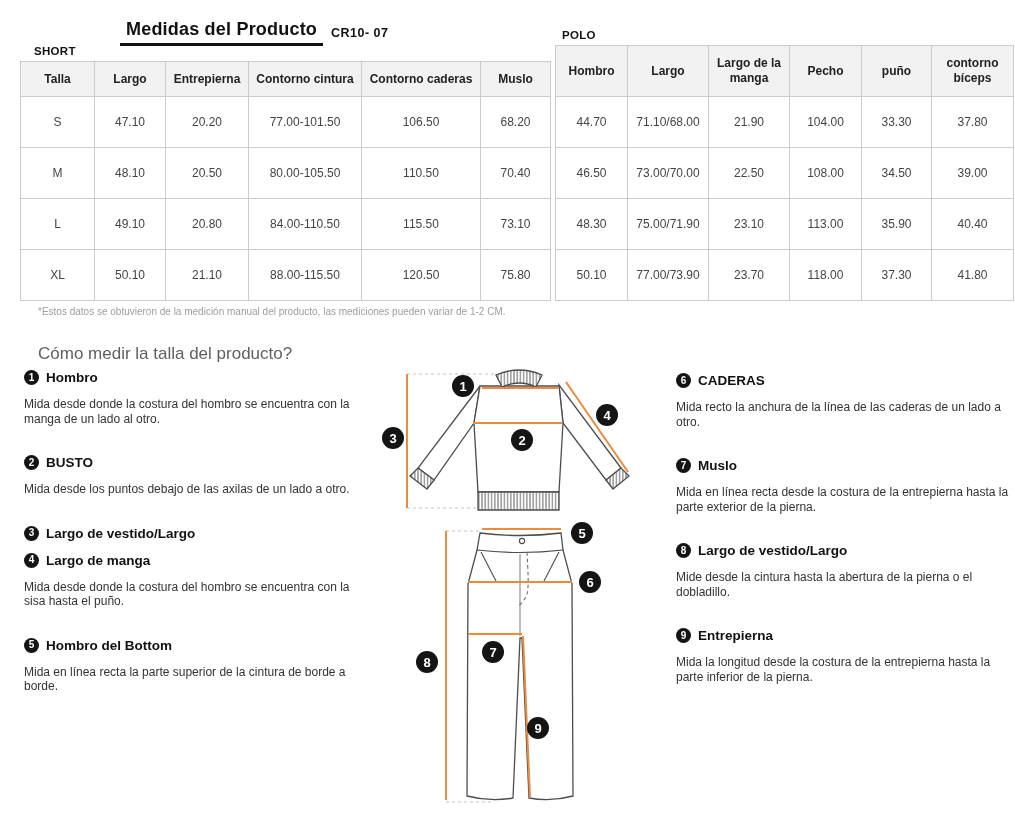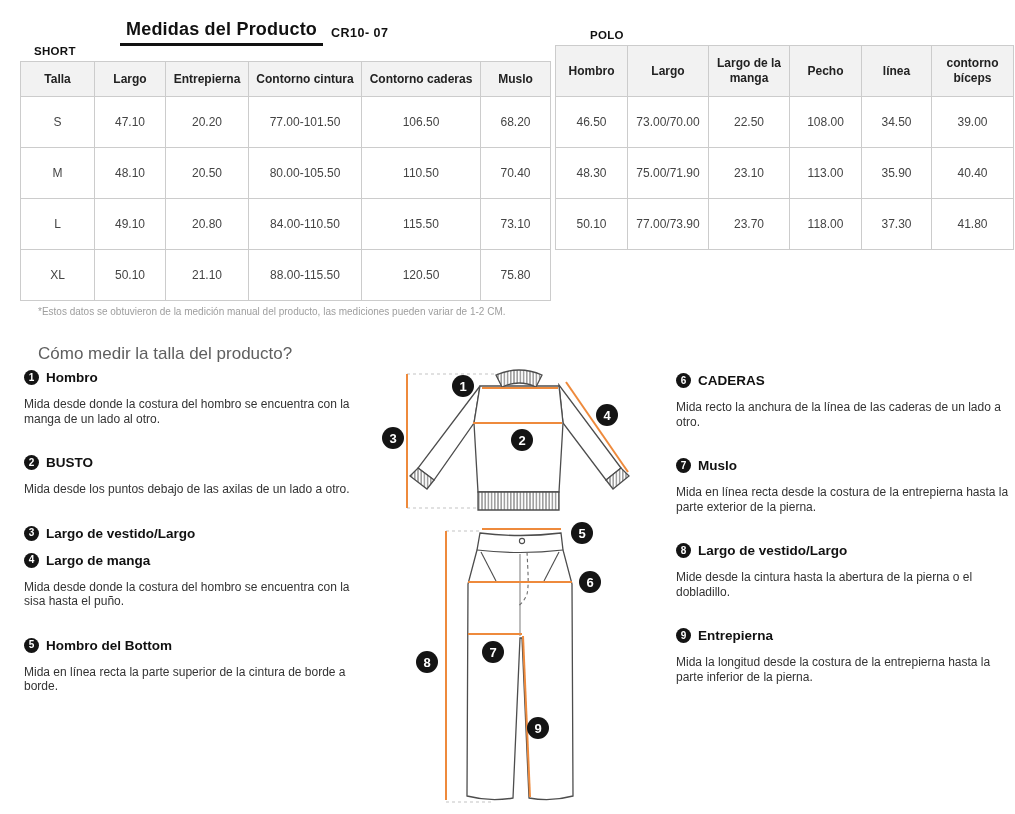--- a/index.html
+++ b/index.html
@@ -10,21 +10,21 @@
   
   .title {
     position:absolute; left:120px; top:19px; font-size:18px; font-weight:bold; color:#111;
     border-bottom:3px solid #111; padding:0 6px 3px 6px; letter-spacing:.2px;
   }
   .code { position:absolute; left:331px; top:26px; font-size:12.5px; font-weight:bold; color:#111; letter-spacing:.5px; }
 
   
   .tbl-label { position:absolute; font-size:11.5px; font-weight:bold; color:#111; letter-spacing:.3px; }
   .short-label { left:34px; top:45px; }
-  .polo-label  { left:562px; top:29px;padding-left:28px; }
+  .polo-label  { left:534px; top:29px;padding-left:28px; }
   table.tbl { position:absolute; border-collapse:collapse; table-layout:fixed; }
   .tbl th, .tbl td { border:1px solid #ccc; text-align:center; vertical-align:middle; overflow:hidden; }
   .tbl th { background:#f2f2f2; font-size:12px; font-weight:bold; color:#222; padding:2px; line-height:15px; }
   .tbl td { background:#fff; font-size:12px; color:#444; }
   .short-tbl { left:20px; top:61px; }
   .polo-tbl  { left:555px; top:45px; }
   .short-tbl thead tr { height:35px; }
   .polo-tbl  thead tr { height:51px; }
   .tbl tbody tr { height:51px; }
 
@@ -121,25 +121,33 @@
         <col style="width:72px">
         <col style="width:70px">
         <col style="width:82px">
       </colgroup>
     <thead>
       <tr>
         <th>Hombro</th>
         <th>Largo</th>
         <th>Largo de la manga</th>
         <th>Pecho</th>
-        <th>línea</th>
+        <th>puño</th>
         <th>contorno bíceps</th>
       </tr>
     </thead>
     <tbody>
+      <tr>
+        <td>44.70</td>
+        <td>71.10/68.00</td>
+        <td>21.90</td>
+        <td>104.00</td>
+        <td>33.30</td>
+        <td>37.80</td>
+      </tr>
       <tr>
         <td>46.50</td>
         <td>73.00/70.00</td>
         <td>22.50</td>
         <td>108.00</td>
         <td>34.50</td>
         <td>39.00</td>
       </tr>
       <tr>
         <td>48.30</td>

